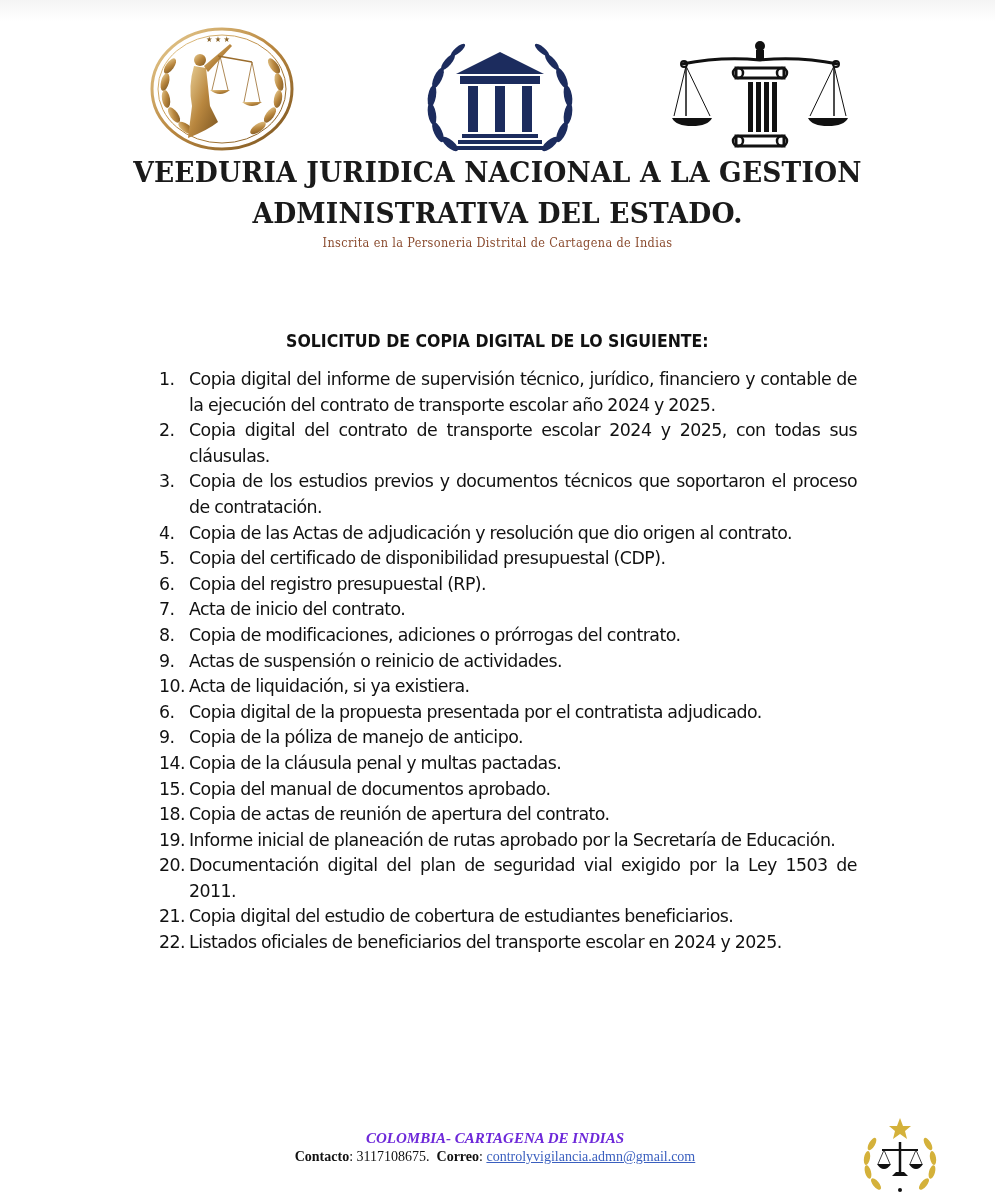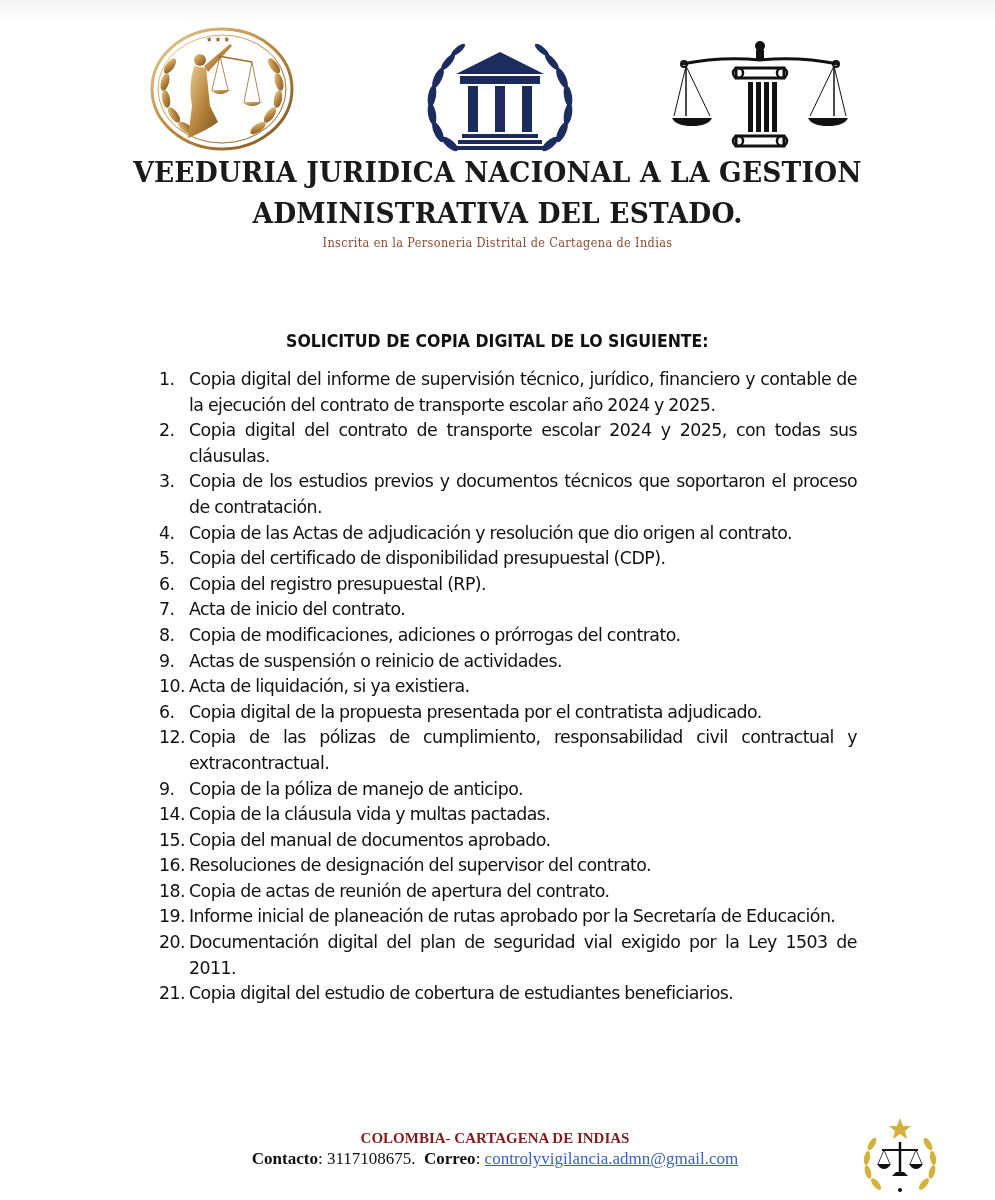--- a/index.html
+++ b/index.html
@@ -17,22 +17,22 @@
   #org-title-2 { top: 196px; font-size: 28.5px; transform: scaleX(0.93); }
   .org-sub { position: absolute; left: 0; top: 236px; width: 995px; text-align: center; font-family: "DejaVu Serif", serif; font-size: 12px; color: #8a4b2e; letter-spacing: 0.4px; transform: scaleX(0.94); }
 
   .heading { position: absolute; left: 0; top: 331px; width: 995px; text-align: center; font-family: "DejaVu Sans", sans-serif; font-weight: bold; font-size: 17.5px; color: #111; transform: scaleX(0.9); transform-origin: 496px 0; }
 
   .req-list { position: absolute; left: 155px; top: 367px; width: 702px; margin: 0; padding: 0; list-style: none; }
   .req-item { position: relative; padding-left: 34px; font-family: "DejaVu Sans", sans-serif; font-size: 17.4px; line-height: 25.6px; color: #111; text-align: justify; letter-spacing: -0.55px; word-spacing: -0.4px; }
   .req-num { position: absolute; left: 4px; top: 0; text-align: left; }
   .req-text { display: block; }
 
-  .footer-loc { position: absolute; left: 0; top: 1130px; width: 990px; text-align: center; font-family: "Liberation Serif", serif; font-weight: bold; font-size: 15px; color: #7f1d1d; font-variant: small-caps; }
-  .footer-contact { position: absolute; left: 0; top: 1149px; width: 990px; text-align: center; font-family: "Liberation Serif", serif; font-size: 17px; color: #111; }
+  .footer-loc { position: absolute; left: 0; top: 1130px; width: 990px; text-align: center; font-family: "Liberation Serif", serif; font-weight: bold; font-size: 15px; color: #6d28d9; font-variant: small-caps; font-style: italic; }
+  .footer-contact { position: absolute; left: 0; top: 1149px; width: 990px; text-align: center; font-family: "Liberation Serif", serif; font-size: 14px; color: #111; }
   .footer-contact b { font-weight: bold; }
   .footer-contact a { color: #3a5fbf; text-decoration: underline; }
 </style>
 </head>
 <body>
 
 <div class="top-fade"></div>
 
 <div class="logo" id="logo-left">
   <svg width="148" height="126" viewBox="0 0 148 126">
@@ -188,54 +188,50 @@
     </li>
   <li class="req-item">
       <span class="req-num">10.</span>
       <span class="req-text">Acta de liquidación, si ya existiera.</span>
     </li>
   <li class="req-item">
       <span class="req-num">6.</span>
       <span class="req-text">Copia digital de la propuesta presentada por el contratista adjudicado.</span>
     </li>
   <li class="req-item">
-      <span class="req-num">12.</span>
-      <span class="req-text">Copia de las pólizas de cumplimiento, responsabilidad civil contractual y extracontractual.</span>
-    </li>
-  <li class="req-item">
       <span class="req-num">9.</span>
       <span class="req-text">Copia de la póliza de manejo de anticipo.</span>
     </li>
   <li class="req-item">
       <span class="req-num">14.</span>
-      <span class="req-text">Copia de la cláusula vida y multas pactadas.</span>
+      <span class="req-text">Copia de la cláusula penal y multas pactadas.</span>
     </li>
   <li class="req-item">
       <span class="req-num">15.</span>
       <span class="req-text">Copia del manual de documentos aprobado.</span>
     </li>
   <li class="req-item">
-      <span class="req-num">16.</span>
-      <span class="req-text">Resoluciones de designación del supervisor del contrato.</span>
-    </li>
-  <li class="req-item">
       <span class="req-num">18.</span>
       <span class="req-text">Copia de actas de reunión de apertura del contrato.</span>
     </li>
   <li class="req-item">
       <span class="req-num">19.</span>
       <span class="req-text">Informe inicial de planeación de rutas aprobado por la Secretaría de Educación.</span>
     </li>
   <li class="req-item">
       <span class="req-num">20.</span>
       <span class="req-text">Documentación digital del plan de seguridad vial exigido por la Ley 1503 de 2011.</span>
     </li>
   <li class="req-item">
       <span class="req-num">21.</span>
       <span class="req-text">Copia digital del estudio de cobertura de estudiantes beneficiarios.</span>
+    </li>
+  <li class="req-item">
+      <span class="req-num">22.</span>
+      <span class="req-text">Listados oficiales de beneficiarios del transporte escolar en 2024 y 2025.</span>
     </li>
 </ol>
 
 <div class="footer-loc">COLOMBIA- CARTAGENA DE INDIAS</div>
 <div class="footer-contact">
   <b>Contacto</b>: <span>3117108675.</span>&nbsp; <b>Correo</b>: <a>controlyvigilancia.admn@gmail.com</a>
 </div>
 
 <div class="logo" id="logo-footer">
   <svg width="84" height="80" viewBox="0 0 84 80">

